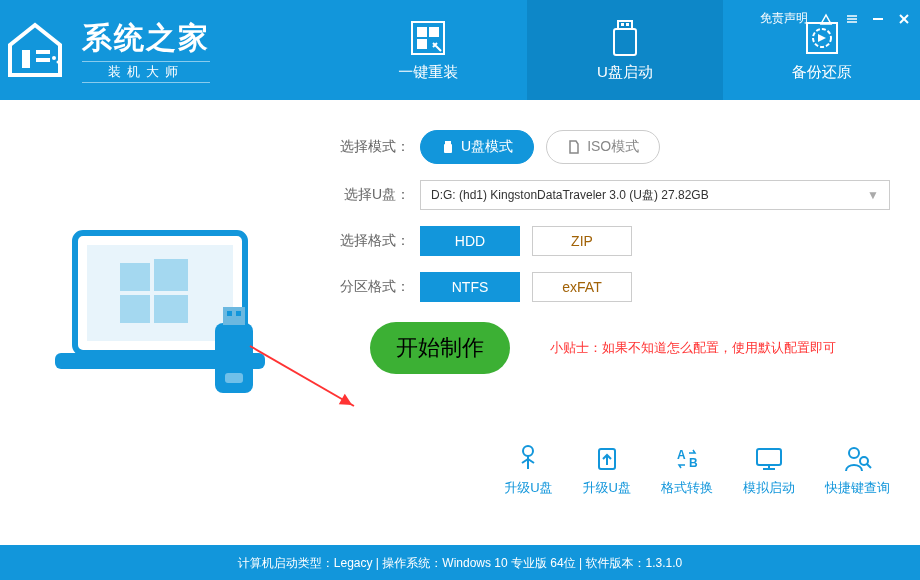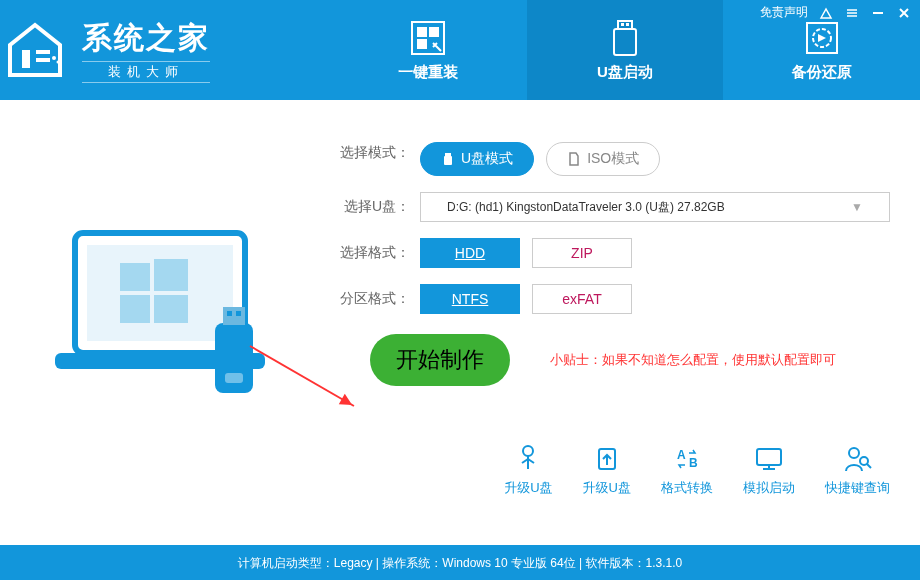--- a/index.html
+++ b/index.html
@@ -5,47 +5,47 @@
     * { margin: 0; padding: 0; box-sizing: border-box; font-family: "Microsoft YaHei", sans-serif; }
     body { width: 920px; height: 580px; background: #fff; overflow: hidden; }
     
     .header { background: #1296db; height: 100px; display: flex; position: relative; }
     .logo-area { width: 330px; display: flex; align-items: center; gap: 12px; }
     .logo-icon { width: 70px; height: 60px; }
     .logo-text { color: #fff; }
     .logo-title { font-size: 30px; font-weight: bold; letter-spacing: 2px; }
     .logo-sub { font-size: 13px; letter-spacing: 6px; text-align: center; border-top: 1px solid rgba(255,255,255,0.5); border-bottom: 1px solid rgba(255,255,255,0.5); padding: 1px 0; margin-top: 2px; }
     
-    .nav-tabs { display: flex; flex: 1; font-weight: bold; }
+    .nav-tabs { display: flex; flex: 1; }
     .nav-tab { flex: 1; display: flex; flex-direction: column; align-items: center; justify-content: center; gap: 6px; color: #fff; cursor: pointer; }
     .nav-tab.active { background: #0d87c8; }
     .nav-tab-icon { width: 38px; height: 38px; }
     .nav-tab-label { font-size: 15px; }
     
-    .window-controls { position: absolute; top: 4px; right: 8px; display: flex; gap: 10px; align-items: center; color: #fff; font-size: 12px; }
+    .window-controls { position: absolute; top: 10px; right: 8px; display: flex; gap: 10px; align-items: center; color: #fff; font-size: 12px; }
     .win-btn { width: 16px; height: 16px; cursor: pointer; display: flex; align-items: center; justify-content: center; }
     
     .content { height: 445px; display: flex; position: relative; }
     .left-illust { width: 330px; display: flex; align-items: center; justify-content: center; position: relative; }
     .illust-svg { width: 240px; height: 220px; }
     .arrow { position: absolute; width: 120px; height: 2px; background: #ff3333; top: 245px; left: 250px; transform: rotate(30deg); transform-origin: left; }
     .arrow::after { content: ''; position: absolute; right: -4px; top: -5px; border: 6px solid transparent; border-left: 12px solid #ff3333; }
     
     .right-panel { flex: 1; padding: 30px 30px 0 0; }
     .form-row { display: flex; align-items: center; margin-bottom: 16px; }
     .form-label { width: 90px; font-size: 14px; color: #666; text-align: right; padding-right: 10px; }
-    .pill-btn { display: inline-flex; align-items: center; justify-content: center; gap: 6px; height: 34px; padding: 8px 20px; border-radius: 17px; border: 1px solid #ccc; background: #fff; color: #888; font-size: 14px; cursor: pointer; margin-right: 12px; margin-top: 12px; }
+    .pill-btn { display: inline-flex; align-items: center; justify-content: center; gap: 6px; height: 34px; padding: 8px 20px; border-radius: 17px; border: 1px solid #ccc; background: #fff; color: #888; font-size: 14px; cursor: pointer; margin-right: 12px; }
     .pill-btn.active { background: #1296db; border-color: #1296db; color: #fff; }
     .pill-icon { width: 14px; height: 14px; }
     
-    .drive-select { flex: 1; height: 30px; border: 1px solid #ccc; display: flex; align-items: center; padding: 0 26px; font-size: 12px; color: #333; cursor: pointer; justify-content: space-between; }
+    .drive-select { flex: 1; height: 30px; border: 1px solid #ccc; display: flex; align-items: center; padding: 0 10px; font-size: 12px; color: #333; cursor: pointer; justify-content: space-between; }
     .drive-select .chev { color: #aaa; }
     
-    .rect-btn { width: 100px; height: 30px; border: 1px solid #ccc; background: #fff; color: #be185d; font-size: 14px; cursor: pointer; margin-right: 12px; display: inline-flex; align-items: center; justify-content: center; }
-    .rect-btn.active { background: #1296db; border-color: #1296db; color: #fff; text-decoration: underline; }
+    .rect-btn { width: 100px; height: 30px; border: 1px solid #ccc; background: #fff; color: #a16207; font-size: 14px; cursor: pointer; margin-right: 12px; display: inline-flex; align-items: center; justify-content: center; }
+    .rect-btn.active { background: #1296db; border-color: #1296db; color: #fff; }
     
     .start-row { display: flex; align-items: center; margin-top: 20px; padding-left: 40px; }
     .start-btn { width: 140px; height: 52px; background: #3cb034; color: #000000; border-radius: 26px; font-size: 22px; display: flex; align-items: center; justify-content: center; cursor: pointer; border: none; text-align: right; }
     .tip { color: #ff3333; font-size: 13px; margin-left: 40px; }
     
     .bottom-tools { position: absolute; bottom: 48px; right: 30px; display: flex; gap: 30px; }
     .tool { display: flex; flex-direction: column; align-items: center; gap: 6px; cursor: pointer; color: #1296db; font-size: 13px; }
     .tool-icon { width: 32px; height: 28px; }
     
     .statusbar { height: 36px; background: #1296db; color: #fff; display: flex; align-items: center; justify-content: center; font-size: 12px; }

